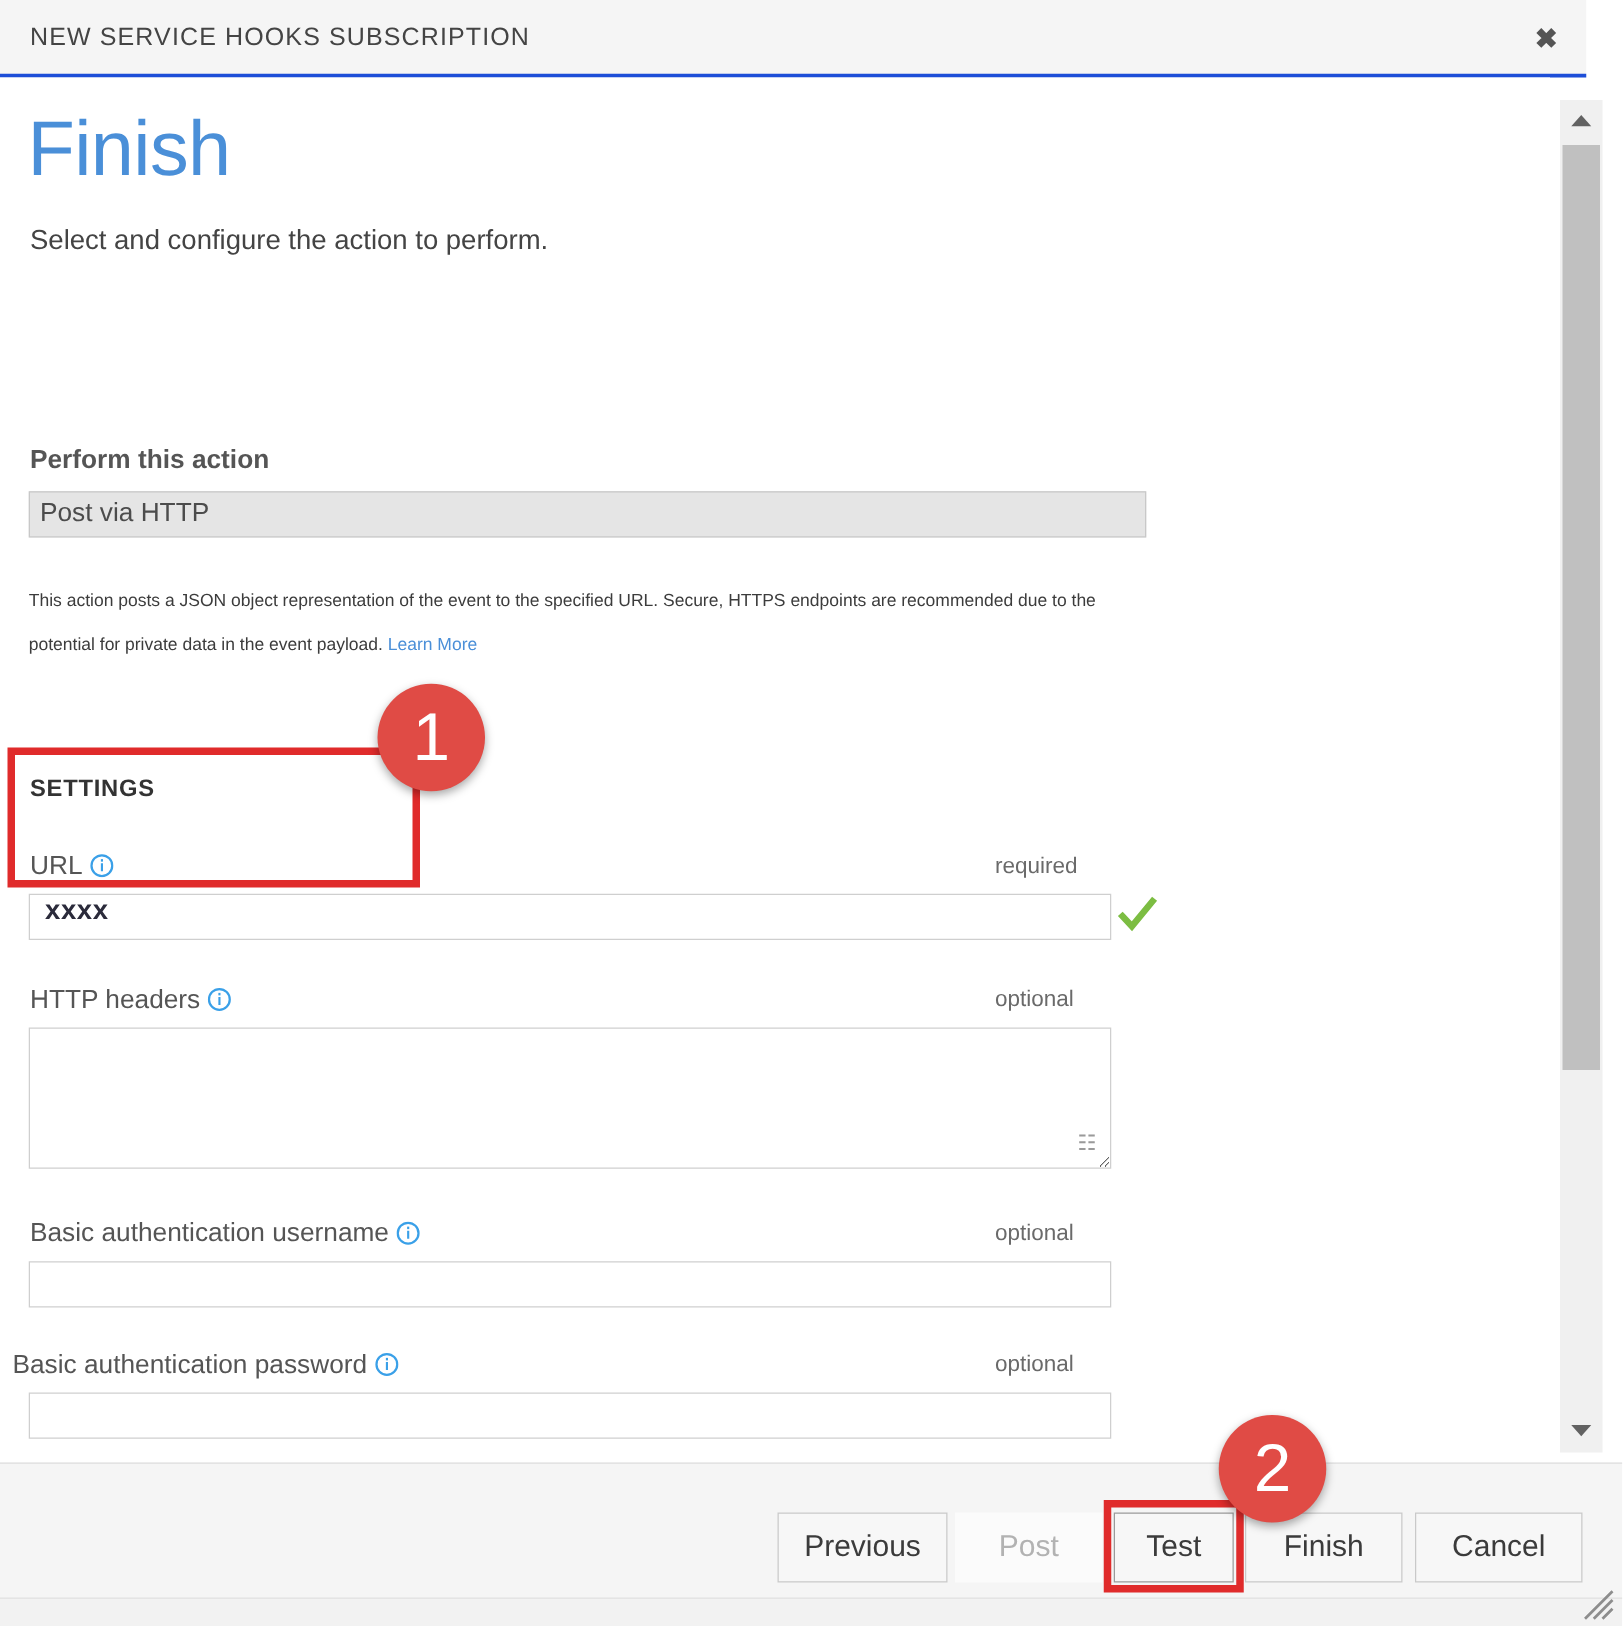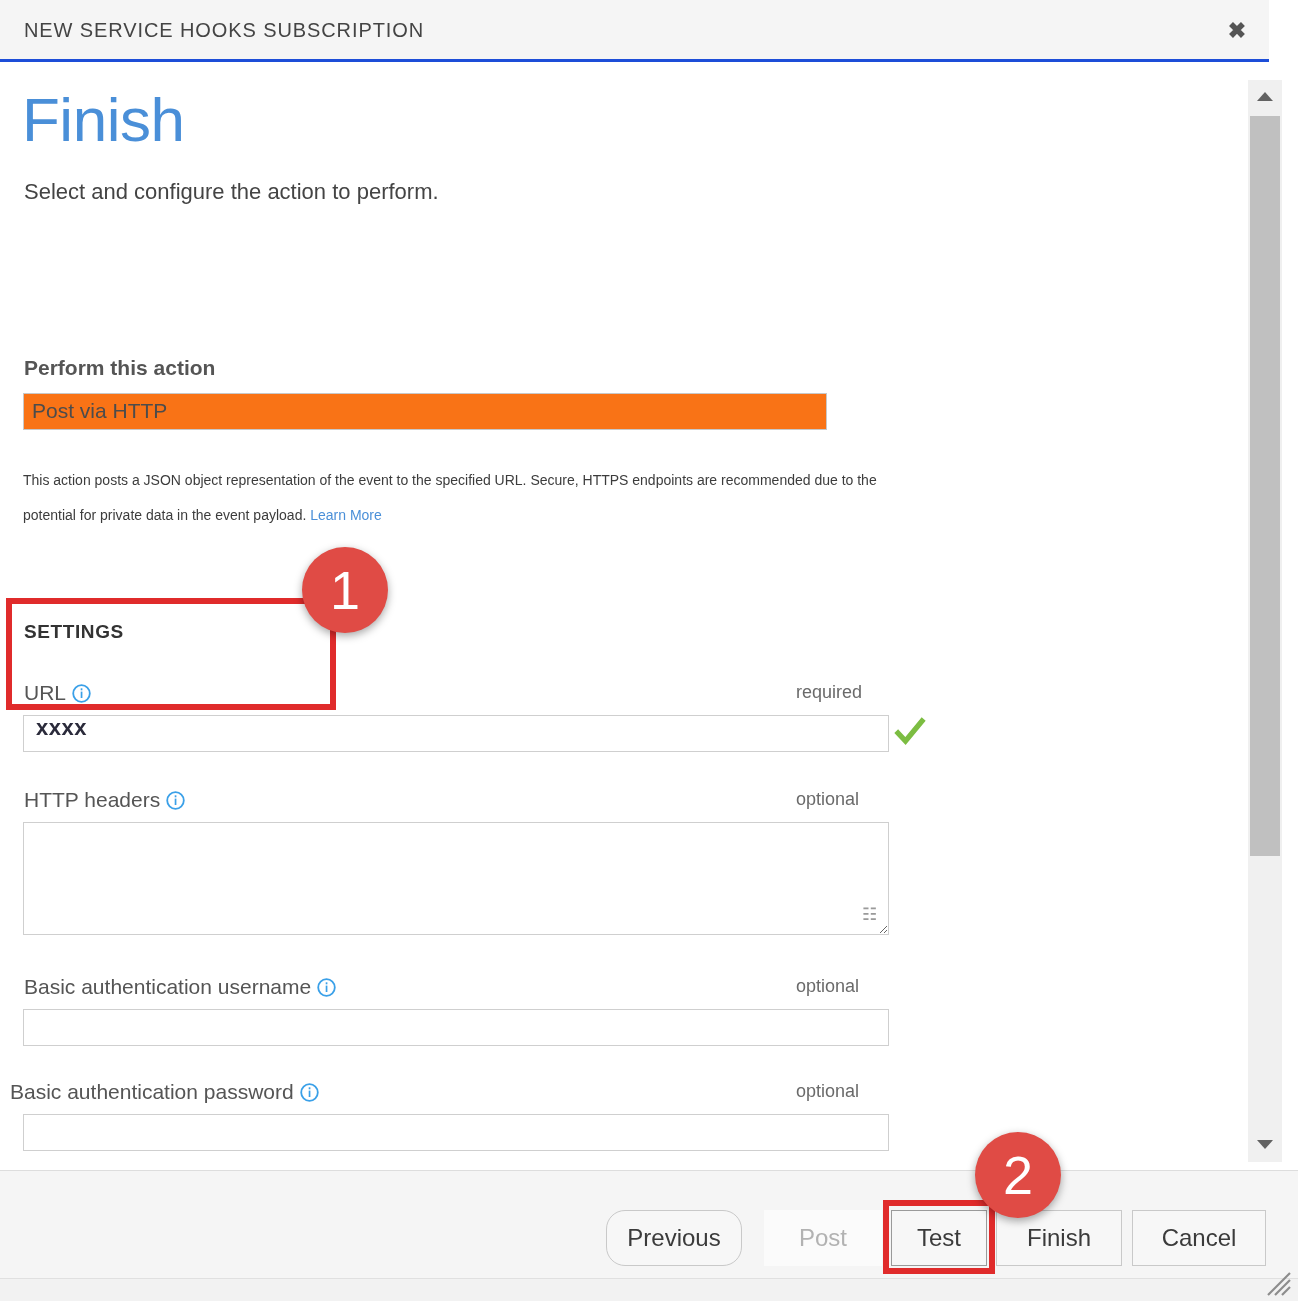--- a/index.html
+++ b/index.html
@@ -95,24 +95,24 @@
   .lbl-perform {
     position: absolute;
     left: 24px;
     top: 294px;
   }
 
   .select-box {
     position: absolute;
     left: 23px;
     top: 331px;
-    width: 804px;
+    width: 894px;
     height: 37px;
     border: 1px solid #c8c8c8;
-    background: #f97316;
+    background: #e5e5e5;
     box-sizing: border-box;
     text-decoration: underline;
   }
   .select-box .val {
     position: absolute;
     left: 8px;
     top: 5px;
     font-size: 21px;
     color: #4c4c4c;
   }
@@ -274,21 +274,21 @@
     border-color: transparent;
     background: #fbfbfb;
     color: #b2b2b2;
     cursor: default;
   }
   .btn.focused {
     border: 1px solid #9a9a9a;
     background: #f7f7f7;
   }
 
-  .btn-previous { left: 606px; width: 136px; border-radius: 19px; }
+  .btn-previous { left: 622px; width: 136px; }
   .btn-next     { left: 764px; width: 118px; }
   .btn-test     { left: 891px; width: 96px; }
   .btn-finish   { left: 996px; width: 126px; }
   .btn-cancel   { left: 1132px; width: 134px; }
 
   
   .anno-box {
     position: absolute;
     border: 6px solid #e02b2b;
     box-sizing: border-box;

